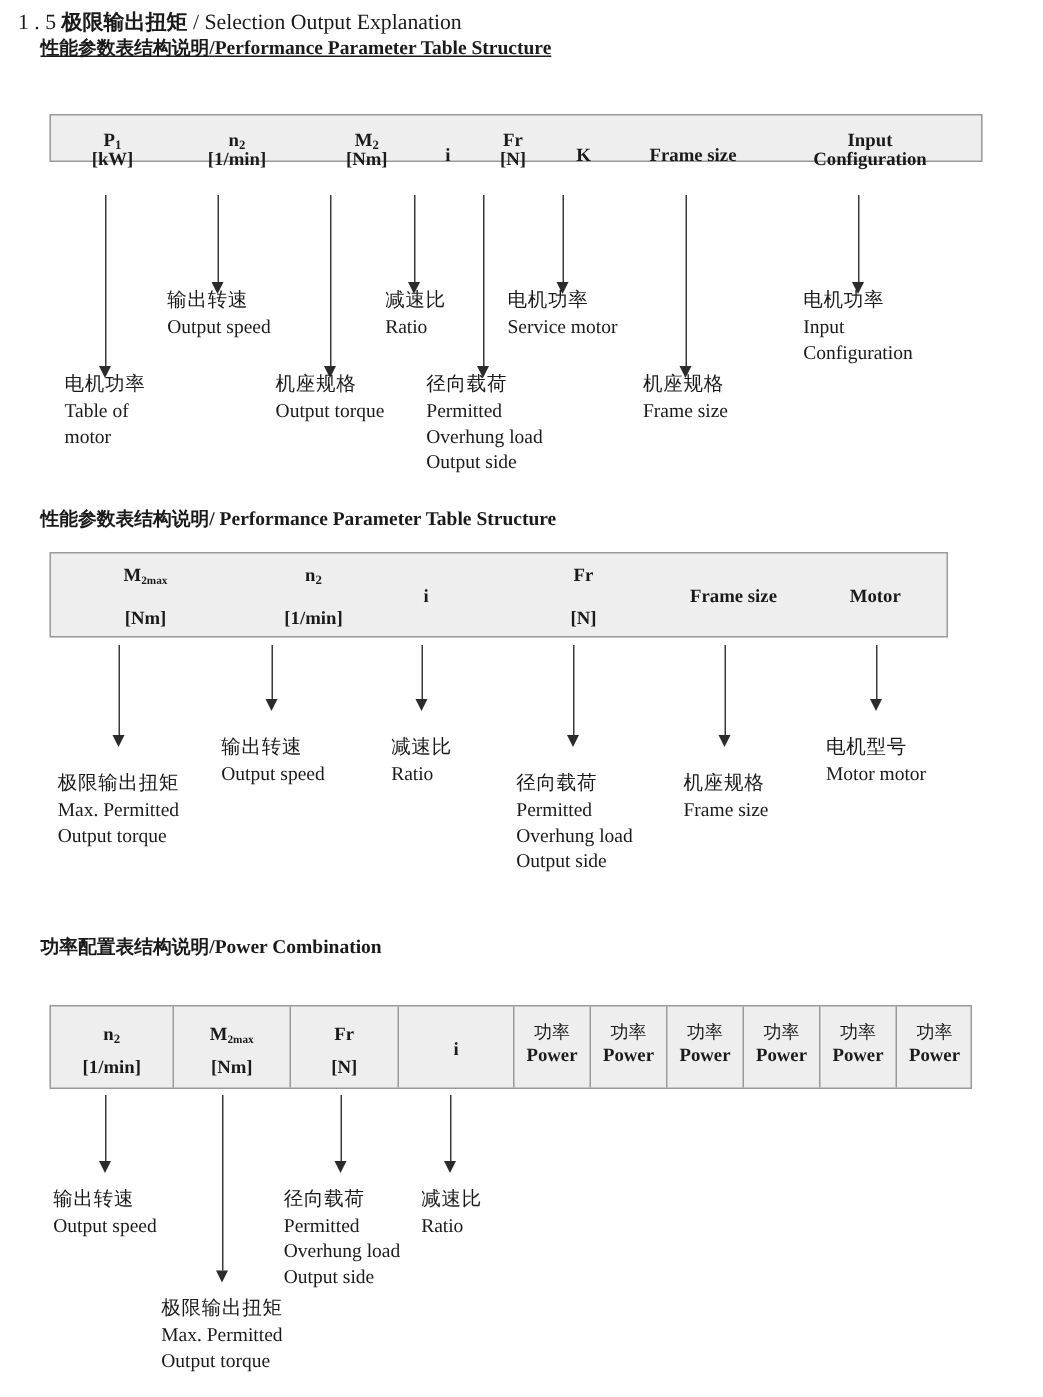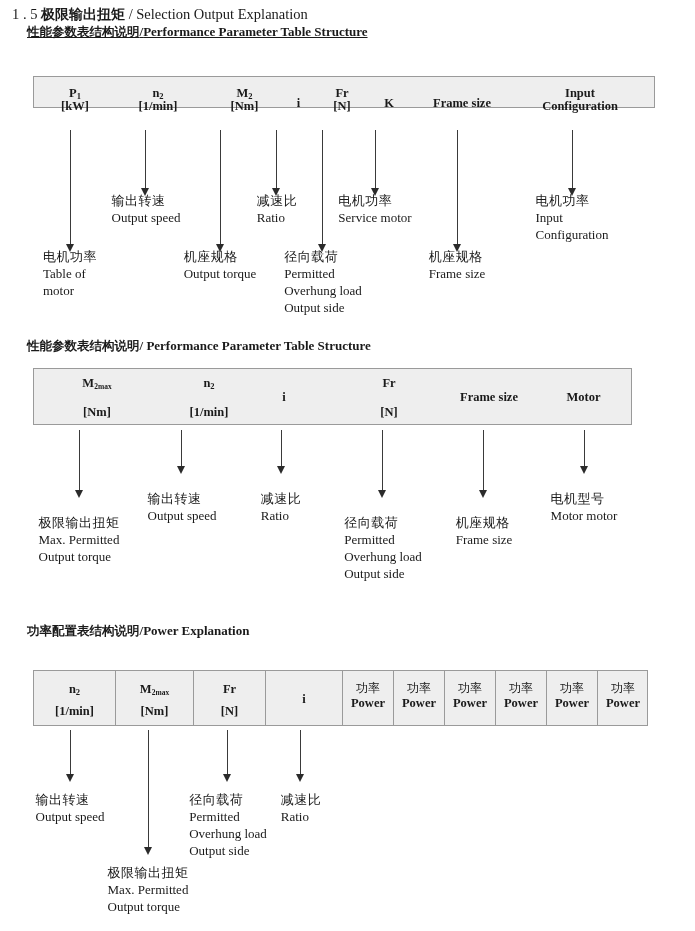--- a/index.html
+++ b/index.html
@@ -319,21 +319,21 @@
   <span class="en">Permitted</span>
   <span class="en">Overhung load</span>
   <span class="en">Output side</span>
 </div>
 <div class="anno" style="left:484px; top:514px;">
   <span class="cn">机座规格</span>
   <span class="en">Frame size</span>
 </div>
 
 <div class="abs sec-heading" style="left:27px; top:623px;">
-  <span class="cn">功率配置表结构说明</span><span class="en">/</span><span class="en">Power Explanation</span>
+  <span class="cn">功率配置表结构说明</span><span class="en">/</span><span class="en">Power Combination</span>
 </div>
 
 <div class="abs tbl" style="left:33px; top:670px; width:615px; height:56px;">
   <div class="vdiv" style="left:81px; top:0; height:54px;"></div>
   <div class="vdiv" style="left:159px; top:0; height:54px;"></div>
   <div class="vdiv" style="left:231px; top:0; height:54px;"></div>
   <div class="vdiv" style="left:308px; top:0; height:54px;"></div>
   <div class="vdiv" style="left:359px; top:0; height:54px;"></div>
   <div class="vdiv" style="left:410px; top:0; height:54px;"></div>
   <div class="vdiv" style="left:461px; top:0; height:54px;"></div>

